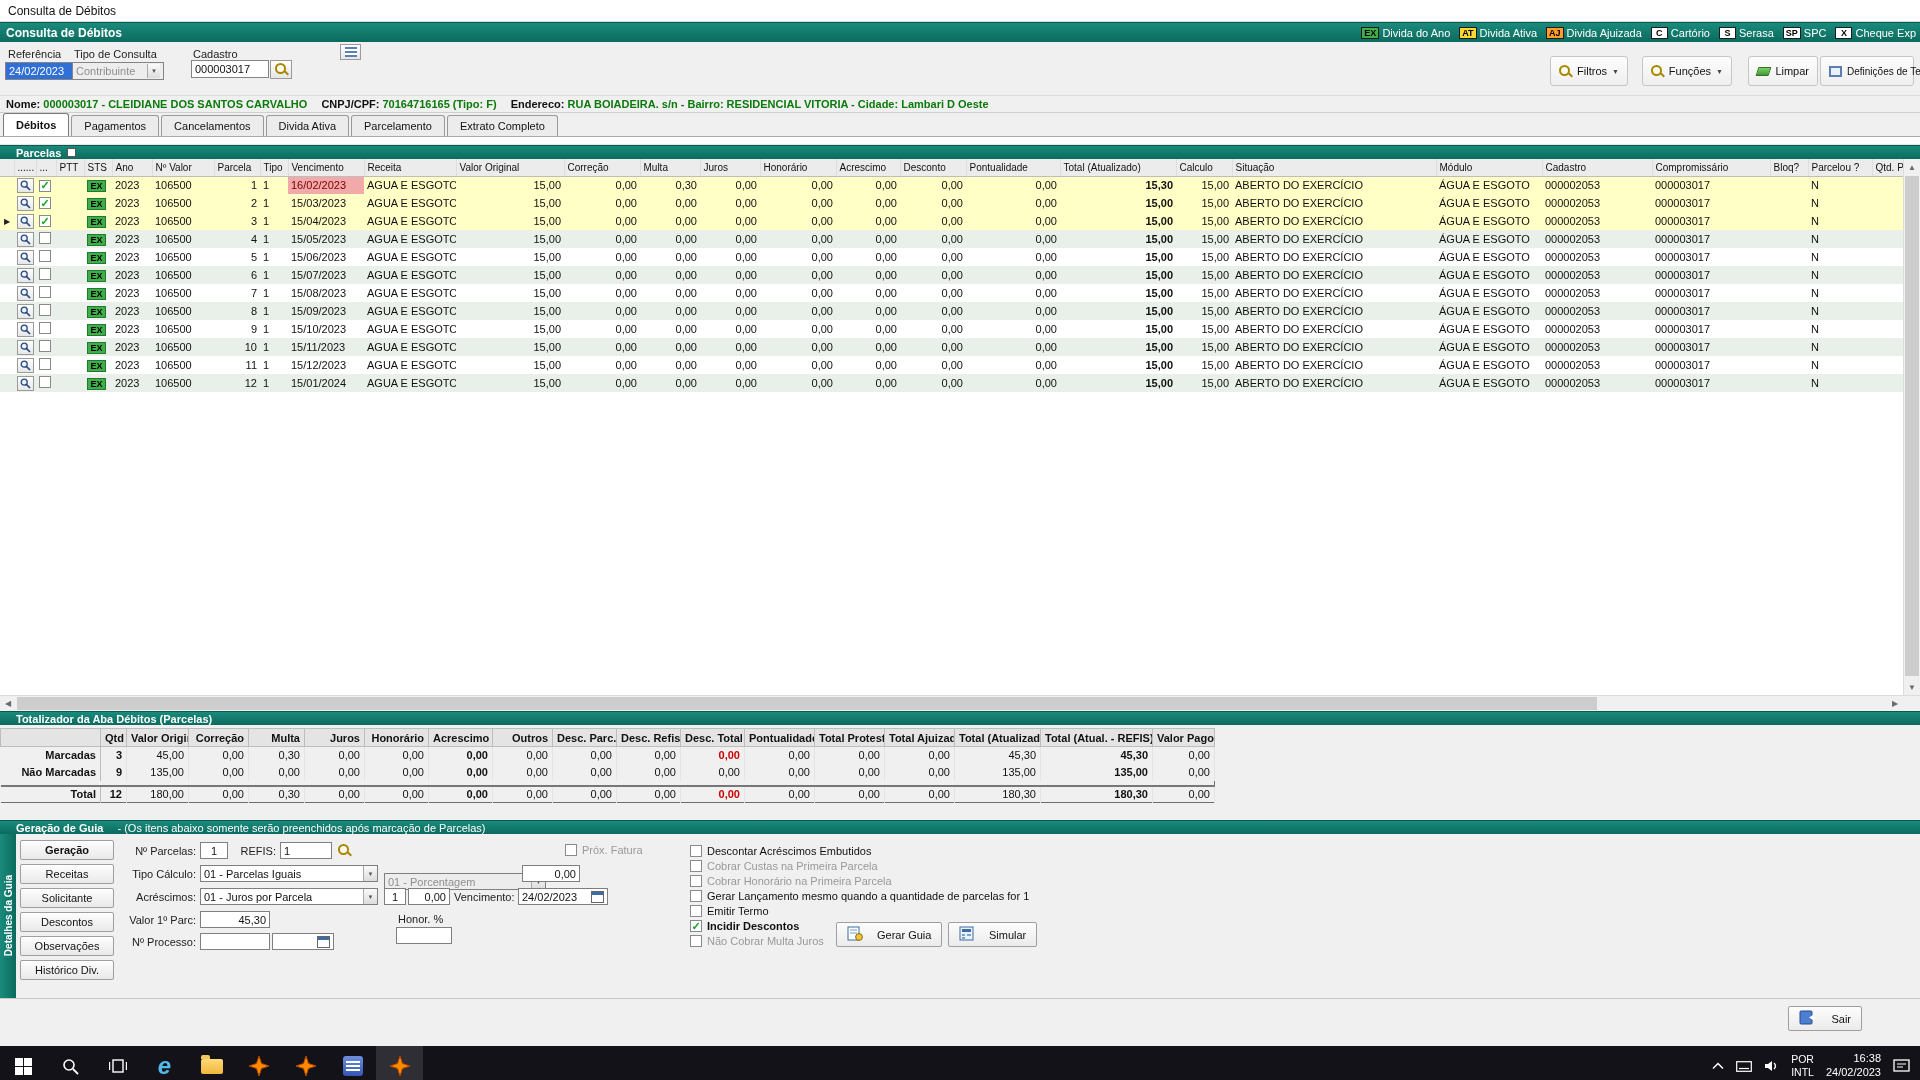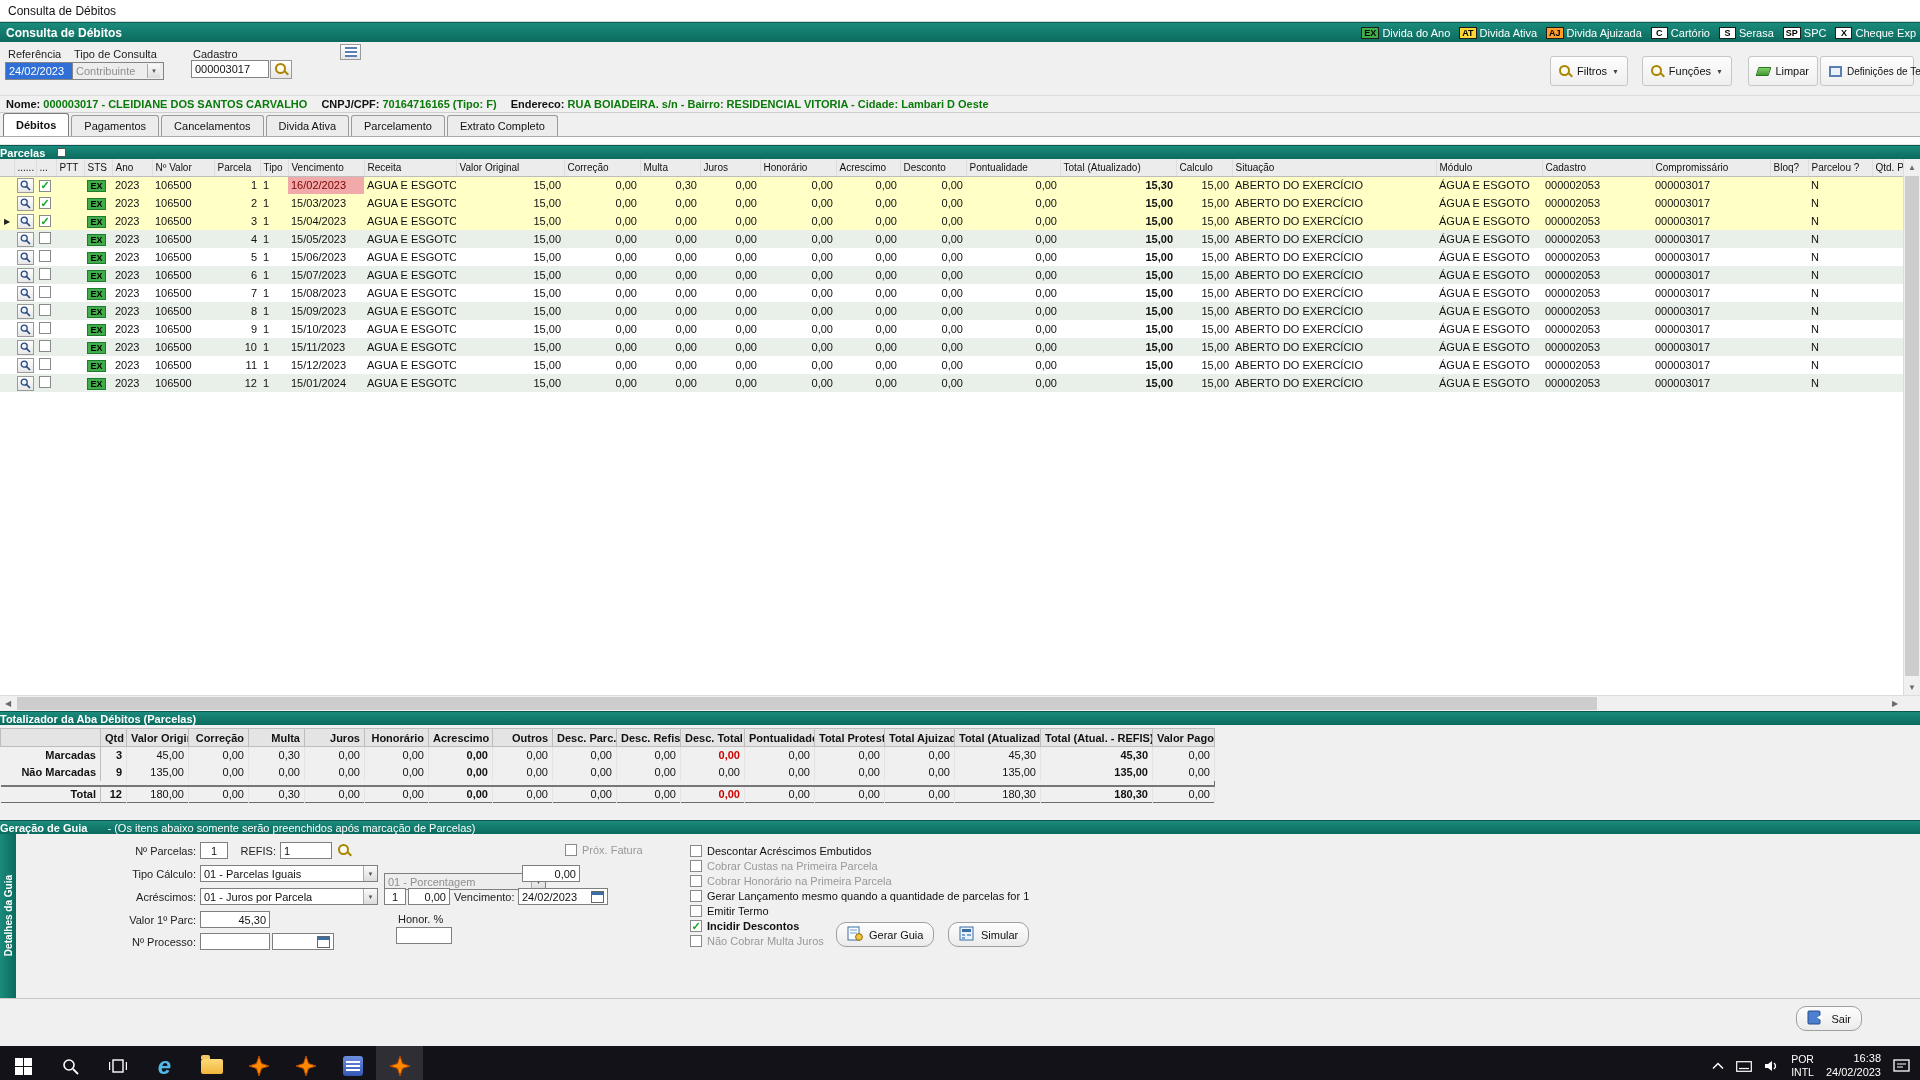--- a/index.html
+++ b/index.html
@@ -33,21 +33,21 @@
 
   .name-bar{height:17px;display:flex;gap:14px;align-items:center;padding-left:6px;background:#f0f0f0;border-bottom:1px solid #cfcfcf;font-weight:bold;white-space:nowrap;overflow:hidden}
   .name-bar .lbl{color:#111}
   .name-bar .val{color:#0a7a0a}
 
   .tabstrip{height:24px;background:#f0f0f0;display:flex;align-items:flex-end;padding-left:3px;border-bottom:1px solid #a9a9a9}
   .tab{padding:3px 12px;border:1px solid #9a9a9a;border-bottom:none;border-radius:3px 3px 0 0;background:#ececec;margin-right:2px;height:21px;display:flex;align-items:center;cursor:pointer}
   .tab.active{background:#fff;font-weight:bold;border-color:#7a7a7a;height:23px}
   .tab-gap{height:8px;background:#fdfdfd;border-bottom:1px solid #e6e6e6}
 
-  .sec-bar{height:14px;background:linear-gradient(#1a8b7c,#0b6a5e);color:#fff;font-weight:bold;font-size:11px;display:flex;align-items:center;padding-left:0;gap:12px;border-top:1px solid #09594f;white-space:nowrap}
+  .sec-bar{height:14px;background:linear-gradient(#1a8b7c,#0b6a5e);color:#fff;font-weight:bold;font-size:11px;display:flex;align-items:center;padding-left:16px;gap:6px;border-top:1px solid #09594f;white-space:nowrap}
   .sec-bar .note{font-weight:normal;margin-left:8px}
   .sec-cb{width:9px;height:9px;background:#fff;border:1px solid #555;display:inline-block}
 
   .grid-wrap{height:536px;position:relative;background:#fff;overflow:hidden}
   table.grid{border-collapse:collapse;table-layout:fixed;width:1903px}
   .grid th{height:17px;background:#ececec;border-bottom:1px solid #bdbdbd;border-right:1px solid #dedede;font-weight:normal;font-size:10px;text-align:left;padding:0 3px;white-space:nowrap;overflow:hidden}
   .grid td{height:18px;font-size:11px;padding:0 3px;white-space:nowrap;overflow:hidden}
   .grid tr.shade{background:#e9efe9}
   .grid tr.checked-row{background:#ffffc6}
   .grid .num{text-align:right}
@@ -87,21 +87,21 @@
   .glabel{position:absolute;font-size:11px;color:#222;text-align:right;white-space:nowrap}
   .ginp{position:absolute;height:17px;border:1px solid #7f7f7f;background:#fff;font-size:11px;padding:0 3px;display:flex;align-items:center;white-space:nowrap;overflow:hidden}
   .ginp.num{justify-content:flex-end}
   .ginp.gsel{justify-content:space-between}
   .ginp.dis{background:#ededed;color:#8f8f8f}
   .ginp .dd{width:14px;height:15px;margin-right:-3px;background:linear-gradient(#fafafa,#dcdcdc);border-left:1px solid #aaa;font-size:6px;color:#555;display:flex;align-items:center;justify-content:center}
   .cal{width:13px;height:12px;border:1px solid #666;margin-left:auto;background:linear-gradient(#3a6ea5 0 3px,#fff 3px),repeating-linear-gradient(90deg,#cdd8e8 0 2px,#fff 2px 4px)}
   .ger-cb{position:absolute;display:flex;align-items:flex-start;gap:5px;font-size:11px;white-space:nowrap;cursor:pointer}
   .ger-cb.dis{color:#999}
   .ger-cb.bold{font-weight:bold}
-  .push-btn{position:absolute;height:25px;background:linear-gradient(#fdfdfd,#ebebeb);border:1px solid #9f9f9f;border-radius:10px;display:flex;align-items:center;gap:6px;padding:0 10px;font-size:11px;white-space:nowrap}
+  .push-btn{position:absolute;height:25px;background:linear-gradient(#fdfdfd,#ebebeb);border:1px solid #9f9f9f;border-radius:2px;display:flex;align-items:center;gap:14px;padding:0 10px;font-size:11px;white-space:nowrap}
 
   .footer{height:48px;background:#f0f0f0;border-top:1px solid #c9c9c9;position:relative}
   .footer .push-btn{right:58px;top:7px}
 
   .taskbar{height:40px;background:#121218;display:flex;align-items:center;color:#fff}
   .tb-btn{width:47px;height:40px;display:flex;align-items:center;justify-content:center;cursor:pointer}
   .tb-btn.active{background:rgba(255,255,255,.12);box-shadow:inset 0 -2px 0 #4cc2ff}
   .e-ie{font-weight:bold;font-style:italic;font-size:24px;color:#52b9e9;line-height:1}
   .folder{width:22px;height:15px;background:linear-gradient(#ffd978,#f0b63c);border-radius:2px;position:relative}
   .folder::before{content:"";position:absolute;top:-4px;left:0;width:9px;height:4px;background:#f3c85e;border-radius:2px 2px 0 0}
@@ -830,20 +830,28 @@
 
 <div class="sec-bar">
   <span>Geração de Guia</span>
   <span class="note">-   (Os itens abaixo somente serão preenchidos após marcação de Parcelas)</span>
 </div>
 
 <div class="ger-body">
   <div class="side-strip">
     <span>Detalhes da Guia</span>
   </div>
+  <div class="side-btns" id="side-btns">
+      <div class="side-btn active">Geração</div>
+      <div class="side-btn">Receitas</div>
+      <div class="side-btn">Solicitante</div>
+      <div class="side-btn">Descontos</div>
+      <div class="side-btn">Observações</div>
+      <div class="side-btn">Histórico Div.</div>
+    </div>
 
   <span class="glabel" style="left:118px;top:11px;width:78px">Nº Parcelas:</span>
   <div class="ginp" style="left:200px;top:8px;width:28px;justify-content:center">1</div>
   <span class="glabel" style="left:234px;top:11px;width:42px">REFIS:</span>
   <div class="ginp" style="left:280px;top:8px;width:52px">1</div>
   <span class="magy" style="position:absolute;left:338px;top:10px"></span>
 
   <label class="ger-cb dis" style="left:565px;top:10px">
     <span class="cb"></span>
     <span>Próx. Fatura</span>

